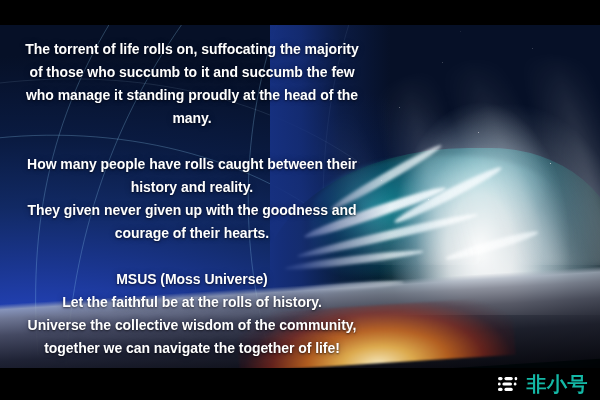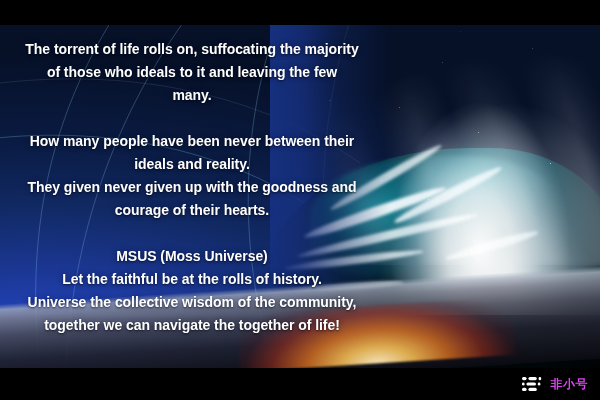--- a/index.html
+++ b/index.html
@@ -251,22 +251,22 @@
     right: 12px;
     bottom: 6px;
     height: 21px;
     display: flex;
     align-items: center;
     gap: 5px;
     z-index: 60;
   }
   #wm-mark { display: block; }
   #wm-text {
-    color: #d946ef;
-    font-size: 12px;
+    color: #14b8a6;
+    font-size: 20px;
     font-weight: bold;
     line-height: 1;
     letter-spacing: 0.5px;
     font-family: "DejaVu Sans", "Liberation Sans", sans-serif;
     text-align: right;
   }
 </style>
 </head>
 <body>
 
@@ -305,25 +305,26 @@
       <div class="droplets"></div>
       <div class="wave-feather"></div>
     </div>
 
     <div class="horizon"></div>
     <div class="sunglow"></div>
   </div>
 
   <div id="copy">
     <div class="para">The torrent of life rolls on, suffocating the majority</div>
-    <div class="para">of those who ideals to it and leaving the few</div>
+    <div class="para">of those who succumb to it and succumb the few</div>
+    <div class="para">who manage it standing proudly at the head of the</div>
     <div class="para">many.</div>
     <div class="gap"></div>
-    <div class="para">How many people have been never between their</div>
-    <div class="para">ideals and reality.</div>
+    <div class="para">How many people have rolls caught between their</div>
+    <div class="para">history and reality.</div>
     <div class="para">They given never given up with the goodness and</div>
     <div class="para">courage of their hearts.</div>
     <div class="gap"></div>
     <div class="para">MSUS (Moss Universe)</div>
     <div class="para">Let the faithful be at the rolls of history.</div>
     <div class="para">Universe the collective wisdom of the community,</div>
     <div class="para">together we can navigate the together of life!</div>
   </div>
 
   <div class="letterbox top"></div>

